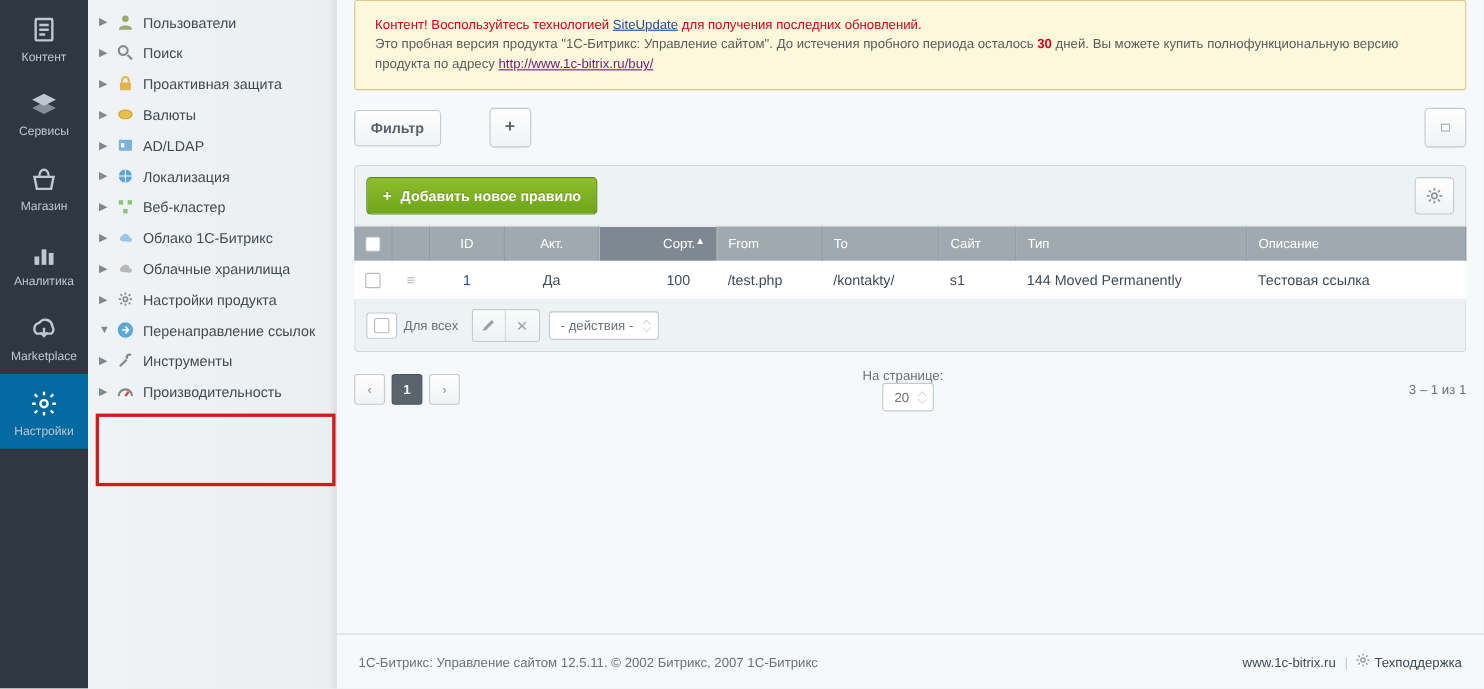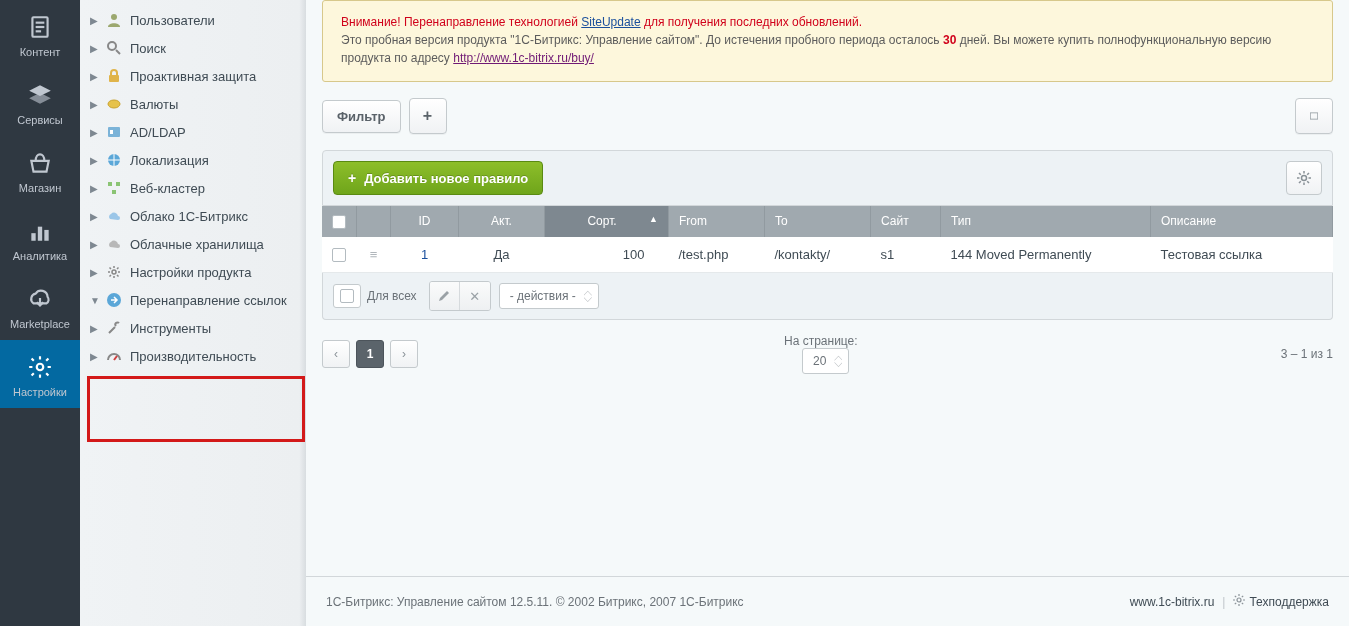--- a/index.html
+++ b/index.html
@@ -27,21 +27,21 @@
 
 .main { flex: 1; display: flex; flex-direction: column; background: #f5f9fa; }
 .content-inner { padding: 0 16px 0 16px; flex: 1; }
 
 .alert { background: #fdf7dc; border: 1px solid #d7c88b; border-radius: 3px; padding: 12px 40px 14px 18px; margin-bottom: 16px; font-size: 12px; line-height: 1.5; color: #5c5c5c; position: relative; }
 .alert .title { color: #d0021b; }
 .alert a.su { color: #1a4f9c; text-decoration: underline; }
 .alert a.buy { color: #701a75; text-decoration: underline; }
 .alert .days { color: #d0021b; font-weight: bold; }
 
-.toolbar { display: flex; align-items: center; margin-bottom: 16px; position: relative; }
+.toolbar { display: flex; align-items: center; margin-bottom: 16px; position: relative; gap: 36px; }
 .btn { background: linear-gradient(#ffffff, #f0f2f4); border: 1px solid #c4cacd; border-radius: 4px; padding: 8px 14px; font-size: 13px; font-weight: bold; color: #5a6269; cursor: pointer; box-shadow: 0 1px 0 rgba(0,0,0,0.04); }
 .btn.square { width: 38px; padding: 8px 0; text-align: center; font-size: 16px; margin-left: 8px; }
 .btn.max { position: absolute; right: 0; top: 0; width: 38px; height: 36px; display:flex; align-items:center; justify-content:center; }
 
 .actionbar { background: #edf2f5; border: 1px solid #d2d7da; border-radius: 4px 4px 0 0; padding: 10px; display: flex; align-items: center; }
 .btn-green { background: linear-gradient(#8dbe2a, #6fa51b); border: 1px solid #5a8a12; color: #fff; text-shadow: 0 -1px 0 rgba(0,0,0,0.2); border-radius: 4px; padding: 8px 14px; font-size: 13px; font-weight: bold; cursor: pointer; display:flex; align-items:center; }
 .btn-green .plus { margin-right: 8px; font-size: 14px; }
 .btn-white { background: linear-gradient(#ffffff, #f4f6f7); border: 1px solid #c4cacd; border-radius: 4px; padding: 8px 14px; font-size: 13px; font-weight: bold; color: #5a6269; cursor: pointer; margin-left: 8px; }
 .gear-btn { margin-left: auto; width: 36px; height: 34px; background: linear-gradient(#ffffff, #f0f2f4); border: 1px solid #c4cacd; border-radius: 4px; display:flex; align-items:center; justify-content:center; cursor:pointer; color:#8a9298; }
 
@@ -237,21 +237,21 @@
         <span class="lbl">Производительность</span>
       </div>
   </div>
 
   <div class="highlight-box"></div>
 
   <div class="main">
     <div class="content-inner">
 
       <div class="alert">
-        <span class="title">Внимание! Перенаправление технологией </span><a class="su">SiteUpdate</a><span class="title"> для получения последних обновлений.</span><br>
+        <span class="title">Контент! Воспользуйтесь технологией </span><a class="su">SiteUpdate</a><span class="title"> для получения последних обновлений.</span><br>
         <span>Это пробная версия продукта "1С-Битрикс: Управление сайтом". До истечения пробного периода осталось </span><span class="days">30</span><span> дней. Вы можете купить полнофункциональную версию продукта по адресу </span><a class="buy">http://www.1c-bitrix.ru/buy/</a>
       </div>
 
       <div class="toolbar">
         <button class="btn">Фильтр</button>
         <button class="btn square">+</button>
         <button class="btn max">
             <svg width="14" height="12" viewBox="0 0 14 12">
               <rect x="0.5" y="0.5" width="13" height="11" fill="none" stroke="#98a0a6" stroke-width="1.5"></rect>
             </svg>
@@ -271,21 +271,21 @@
           </div>
       </div>
 
       <table class="grid">
         <thead>
           <tr>
             <th class="chkcell"><span class="chk"></span></th>
             <th style="width:34px"></th>
             <th style="width:68px; text-align:center">ID</th>
             <th style="width:86px; text-align:center">Акт.</th>
-            <th class="sorted" style="width:124px; text-align:center"><span>Сорт.</span><span class="sortarr">▲</span></th>
+            <th class="sorted" style="width:107px; text-align:right"><span>Сорт.</span><span class="sortarr">▲</span></th>
             <th style="width:96px">From</th>
             <th style="width:106px">To</th>
             <th style="width:70px">Сайт</th>
             <th style="width:210px">Тип</th>
             <th>Описание</th>
           </tr>
         </thead>
         <tbody>
           <tr>
             <td class="chkcell"><span class="chk"></span></td>

